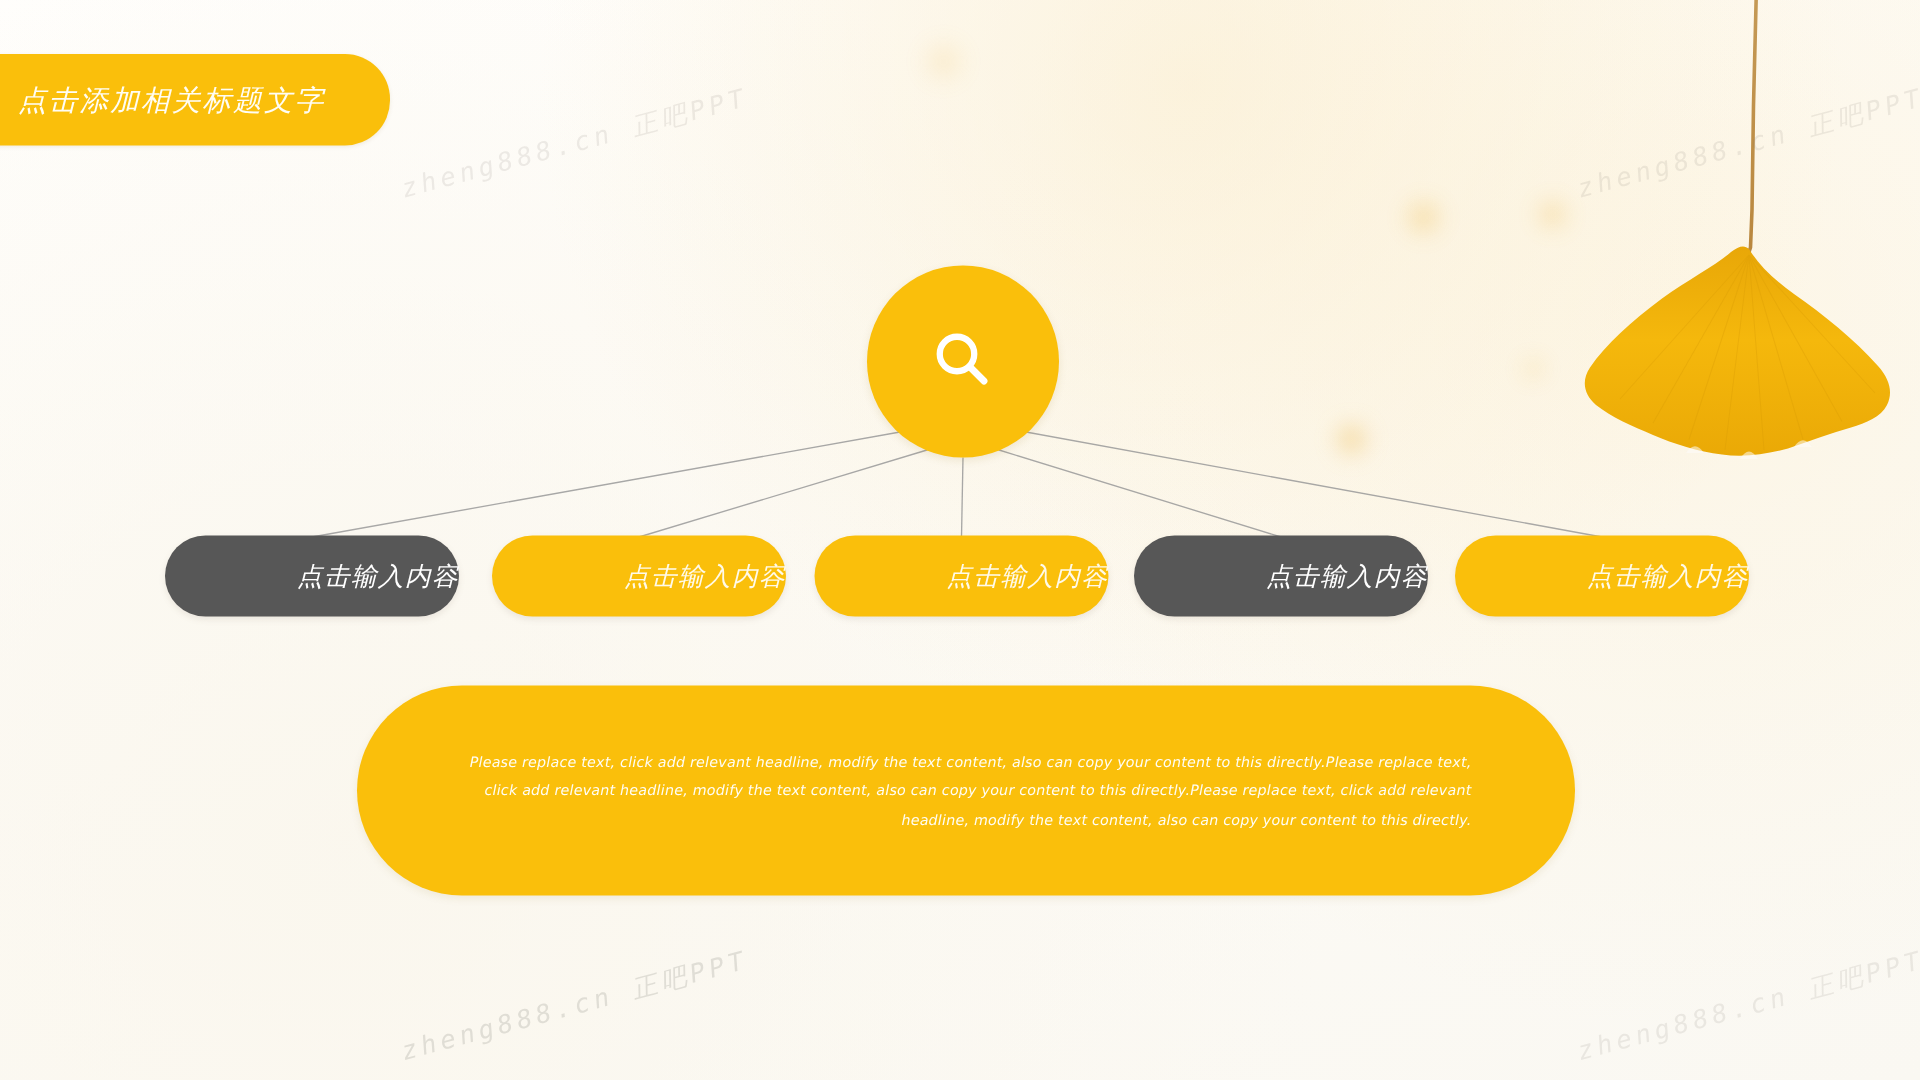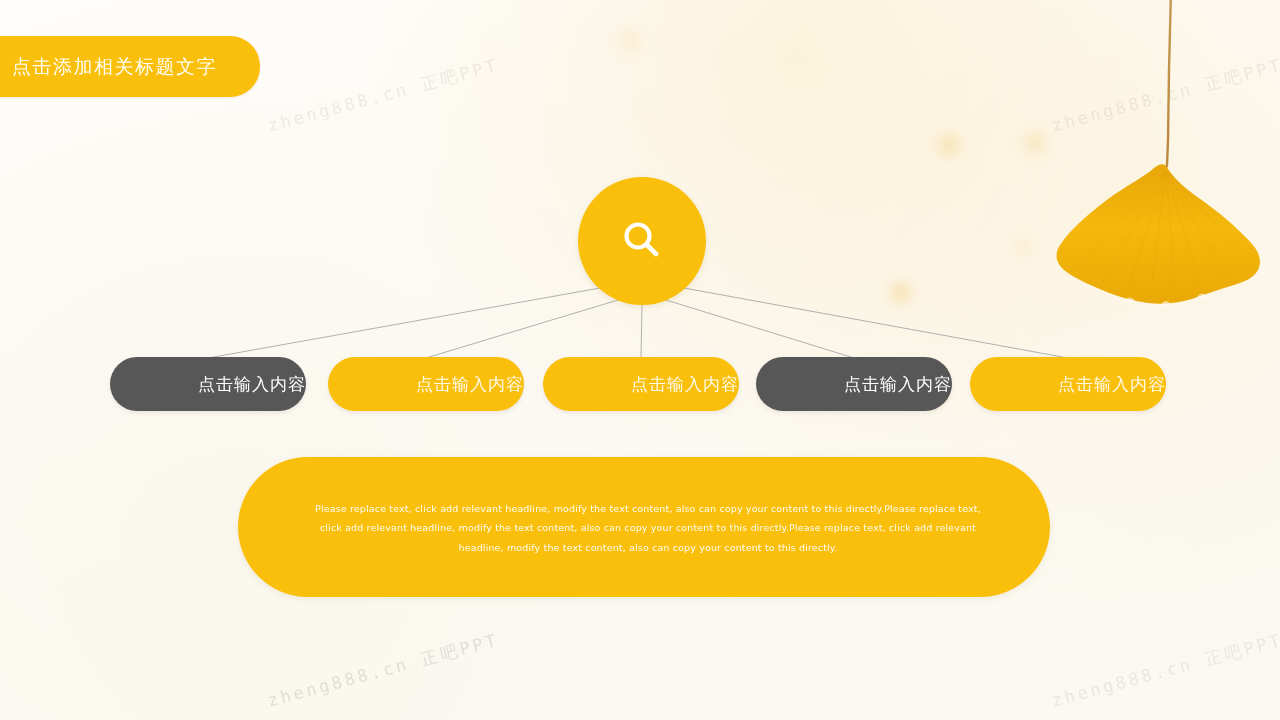--- a/index.html
+++ b/index.html
@@ -12,20 +12,21 @@
     overflow: hidden;
     font-family: "Liberation Sans", sans-serif;
   }
 
   #slide {
     position: relative;
     width: 1280px;
     height: 720px;
     background: #0f172a;
     overflow: hidden;
+    font-style: italic;
   }
 
   
   .bg-base {
     position: absolute;
     inset: 0;
     background:
       radial-gradient(circle at 62% 8%, rgba(250,235,200,0.55) 0%, rgba(253,252,249,0) 42%),
       radial-gradient(circle at 88% 30%, rgba(252,238,205,0.40) 0%, rgba(253,252,249,0) 38%),
       radial-gradient(circle at 18% 78%, rgba(250,246,236,0.8) 0%, rgba(253,252,249,0) 55%),
@@ -109,29 +110,29 @@
     left: 238px;
     top: 457px;
     width: 812px;
     height: 140px;
     background: #fabf0b;
     border-radius: 70px;
     box-shadow: 0 2px 6px rgba(140,105,15,0.10);
   }
   #body-text {
     position: absolute;
-    left: 65px;
+    left: 53px;
     top: 42px;
     width: 690px;
     color: #fffdf5;
     font-size: 9.5px;
     line-height: 2.05;
     letter-spacing: 0.15px;
     font-family: "DejaVu Sans", "Liberation Sans", sans-serif;
-    text-align: center;
+    text-align: right;
   }
 
   
   #leaf-deco {
     position: absolute;
     left: 1020px;
     top: -10px;
     width: 260px;
     height: 320px;
     pointer-events: none;

